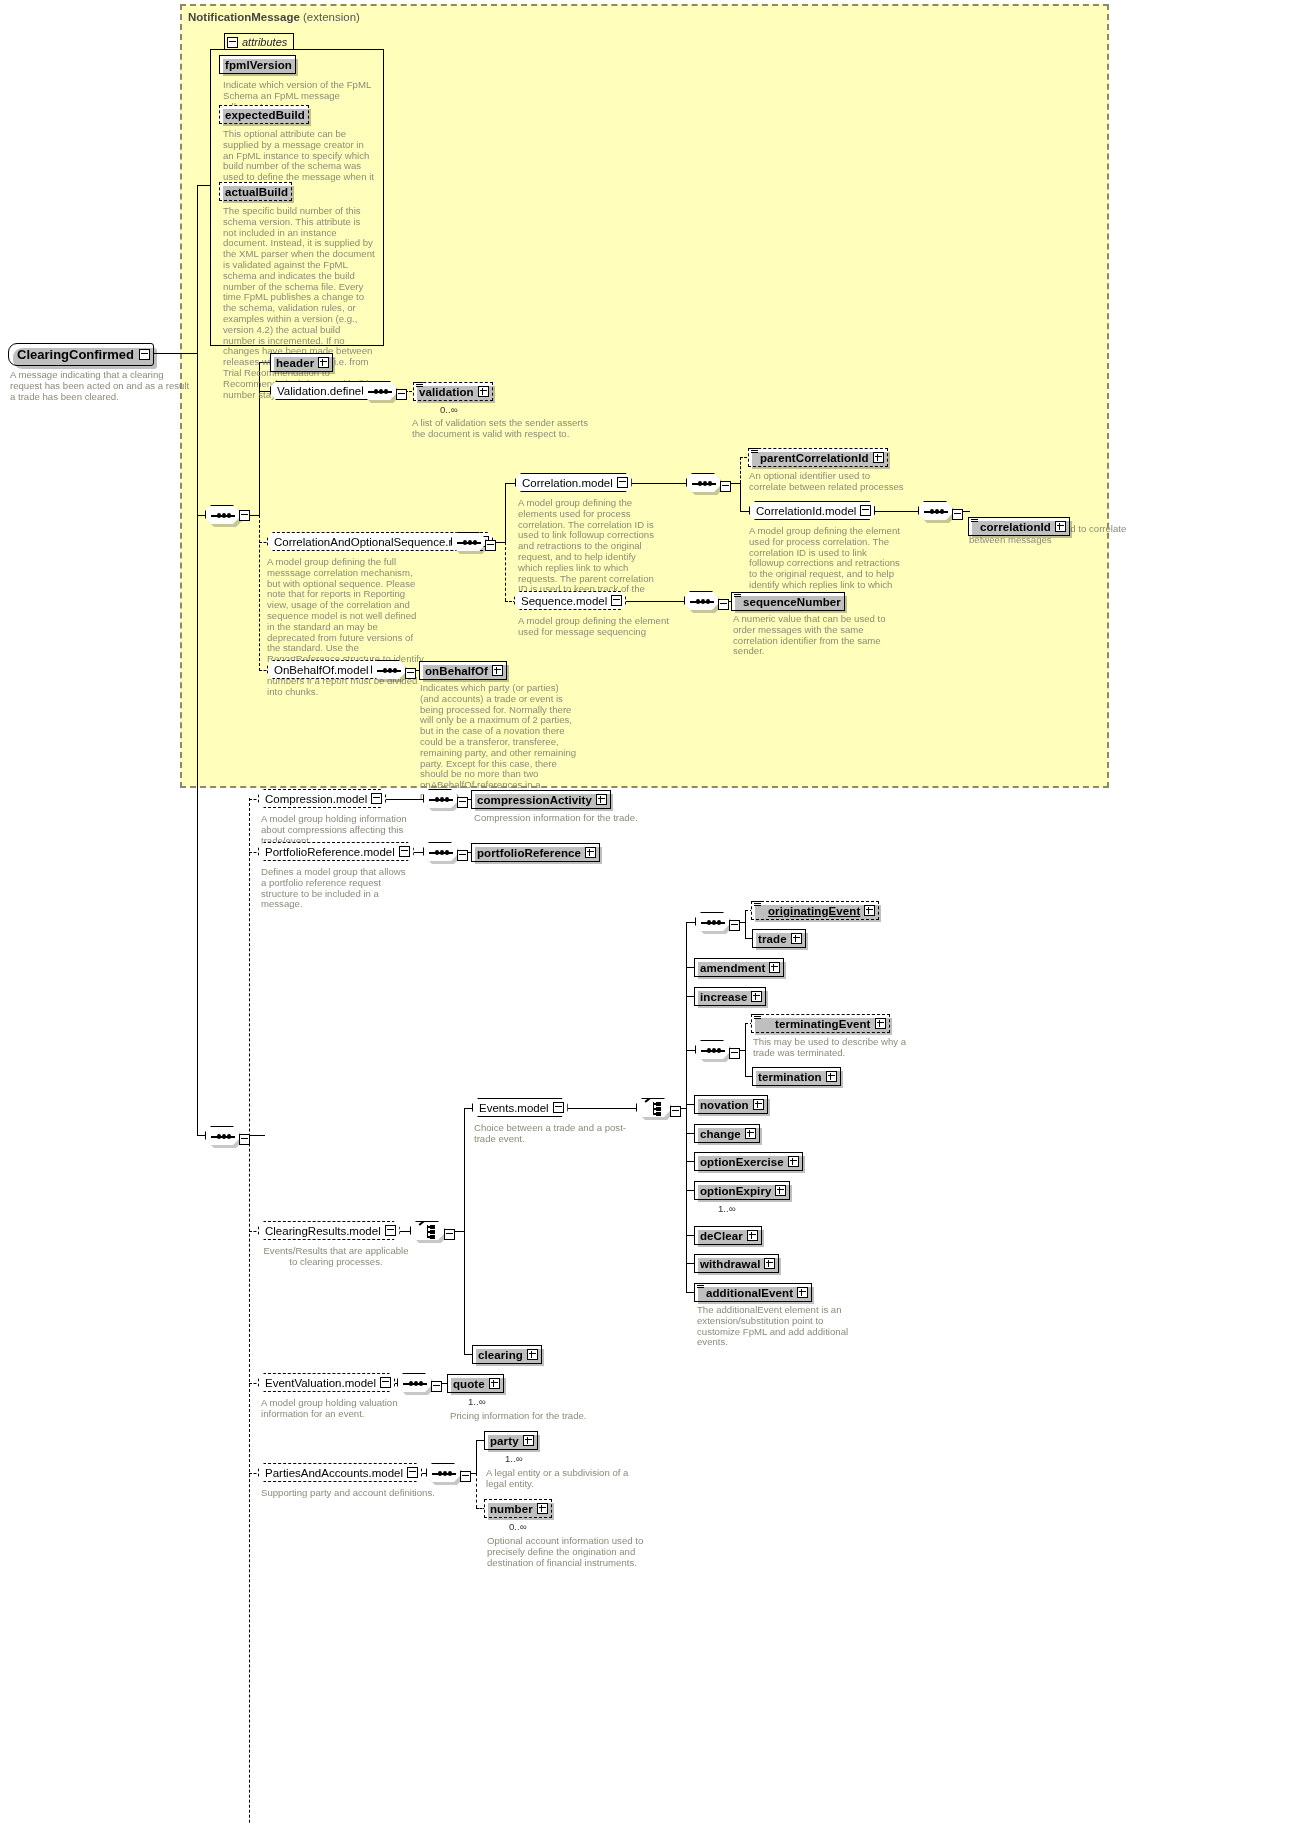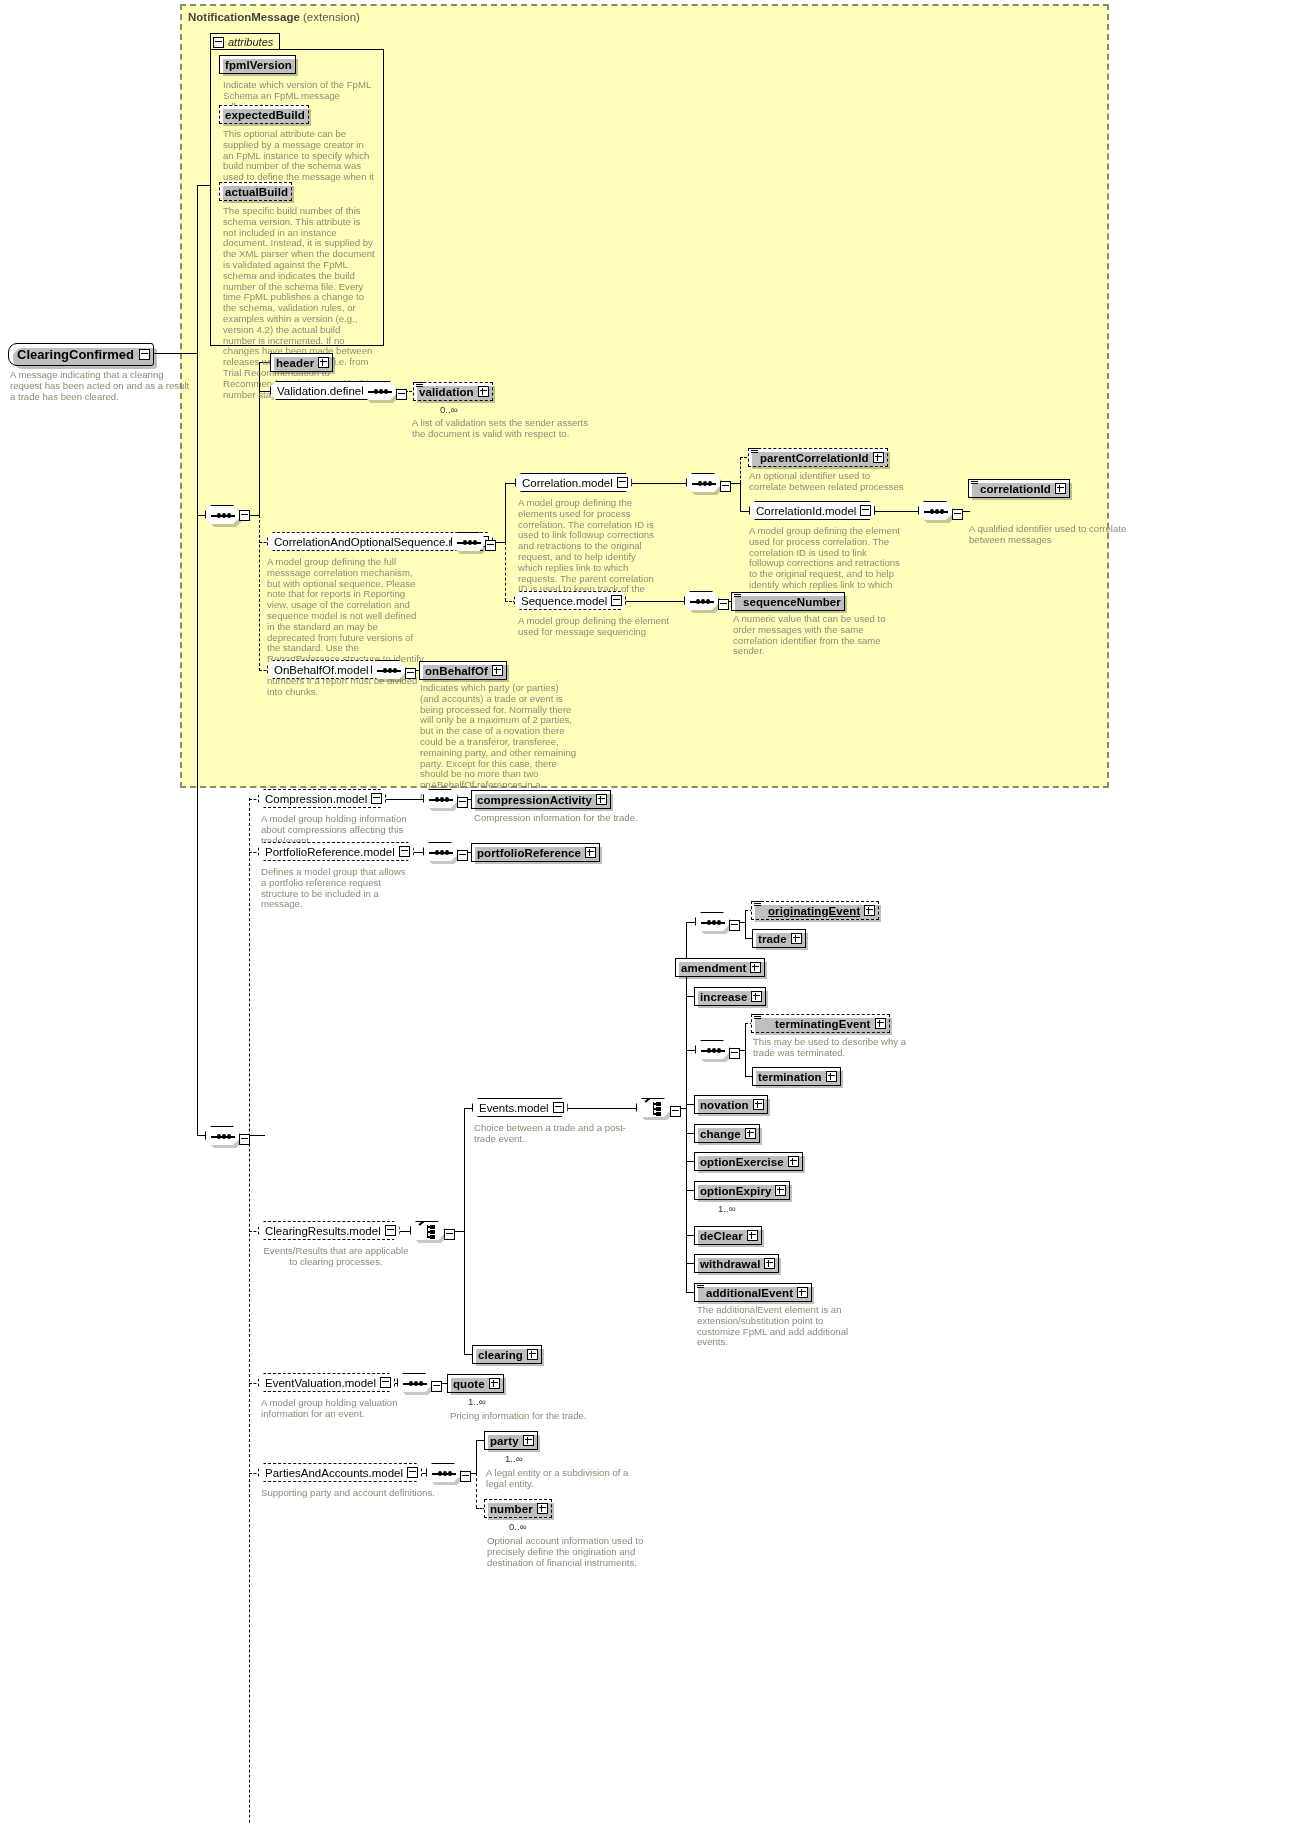--- a/index.html
+++ b/index.html
@@ -93,21 +93,21 @@
 <body>
 
 <div id="canvas">
 
   <div class="ext-panel" style="left:180px;top:4px;width:925px;height:780px;"></div>
   <div class="ext-title" style="left:188px;top:11px;">
     <b>NotificationMessage</b>
     <span>(extension)</span>
   </div>
 
-  <div class="attr-tab" style="left:210px;top:33px;">
+  <div class="attr-tab" style="left:224px;top:33px;">
     <span class="pm"></span>
     <span>attributes</span>
   </div>
   <div class="attr-box" style="left:210px;top:49px;width:172px;height:295px;"></div>
 
   <div class="node solid" style="left:219px;top:55px;">
     <span class="lbl">fpmlVersion</span>
   </div>
   <div class="doc" style="left:223px;top:80px;width:150px;">Indicate which version of the FpML Schema an FpML message adheres to.</div>
 
@@ -260,21 +260,21 @@
     <div class="oct">
         <div class="seqglyph">
           <span class="seqdot" style="left:6px"></span>
           <span class="seqdot" style="left:11px"></span>
           <span class="seqdot" style="left:16px"></span>
         </div>
       </div>
   </div>
   <div style="position:absolute;left:952px;top:506px;z-index:7;"><span class="pm"></span></div>
   <div class="ln h" style="left:961px;top:511px;width:9px;"></div>
-  <div class="node solid" style="left:968px;top:479px;justify-content:space-between;">
+  <div class="node solid" style="left:968px;top:517px;justify-content:space-between;">
     <span class="rep">
         <i></i>
         <i></i>
         <i></i>
       </span>
     <span class="lbl" style="margin-left:6px;">correlationId</span>
     <span class="pm plus"></span>
   </div>
   <div class="doc" style="left:969px;top:524px;width:170px;">A qualified identifier used to correlate between messages</div>
 
@@ -479,21 +479,21 @@
     <span class="lbl" style="margin-left:11px;text-decoration:underline;">originatingEvent</span>
     <span class="pm plus"></span>
   </div>
   <div class="ln h" style="left:745px;top:938px;width:8px;"></div>
   <div class="node solid" style="left:752px;top:929px;">
     <span class="lbl">trade</span>
     <span class="pm plus"></span>
   </div>
 
   <div class="ln h" style="left:686px;top:967px;width:10px;"></div>
-  <div class="node solid" style="left:675px;top:958px;">
+  <div class="node solid" style="left:694px;top:958px;">
     <span class="lbl">amendment</span>
     <span class="pm plus"></span>
   </div>
 
   <div class="ln h" style="left:686px;top:996px;width:10px;"></div>
   <div class="node solid" style="left:694px;top:987px;">
     <span class="lbl">increase</span>
     <span class="pm plus"></span>
   </div>
 

